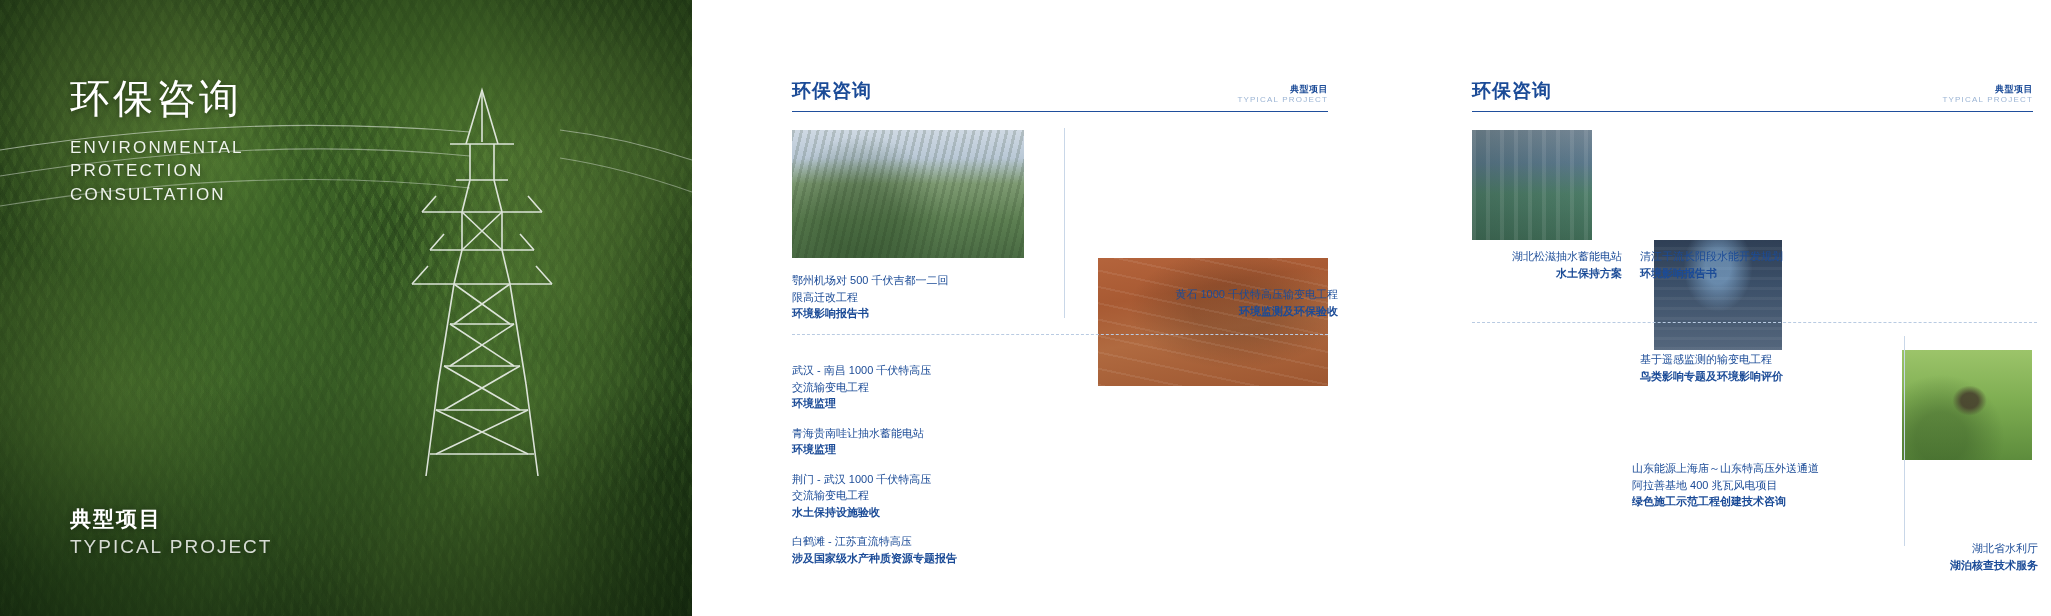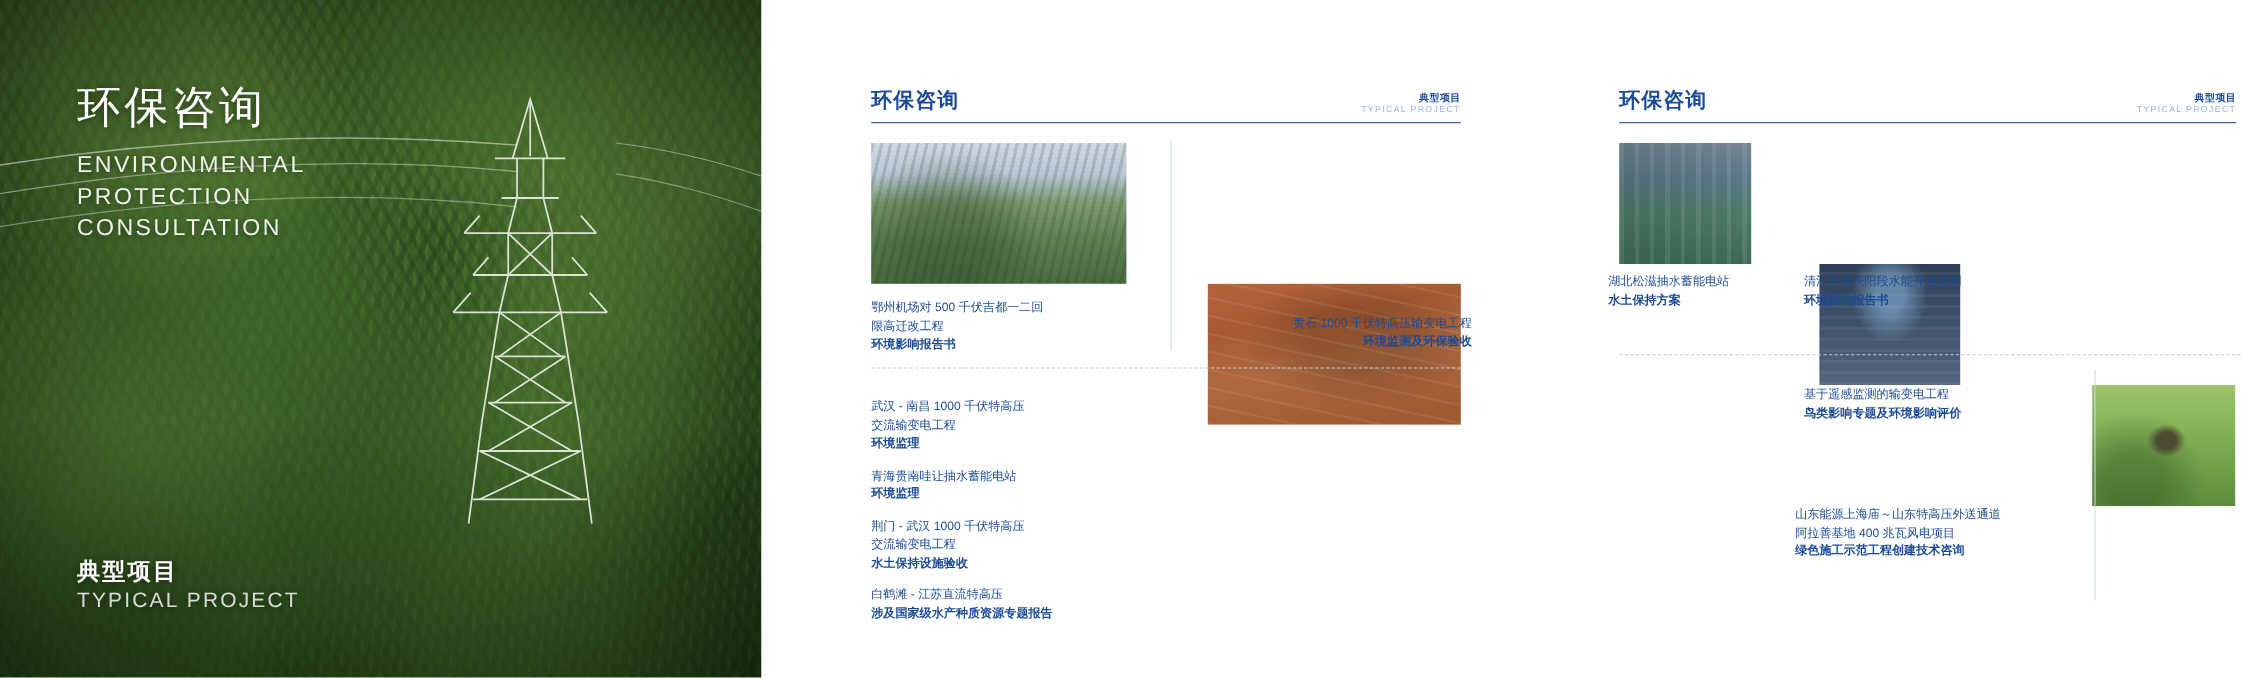--- a/index.html
+++ b/index.html
@@ -80,21 +80,21 @@
     text-shadow: 0 1px 6px rgba(0,0,0,0.45);
   }
   .cover-title {
     font-size: 40px;
     letter-spacing: 3px;
     font-weight: 400;
     margin: 0 0 16px 0;
     line-height: 1.1;
   }
   .cover-sub {
-    font-size: 21px;
+    font-size: 17px;
     letter-spacing: 2.2px;
     line-height: 1.38;
     font-weight: 300;
     color: #eef3ec;
     max-width: 300px;
   }
   .cover-footer {
     position: absolute;
     left: 70px;
     bottom: 58px;
@@ -363,21 +363,21 @@
 
     <div class="hdr" style="left:70px; right:48px;">
       <div class="hdr-title">环保咨询</div>
       <div class="hdr-right">
         <div class="hdr-cn">典型项目</div>
         <div class="hdr-en">TYPICAL PROJECT</div>
       </div>
     </div>
 
     <div class="ph img-dam" style="left:70px; top:130px; width:120px; height:110px;"></div>
-    <div style="position:absolute; left:60px; top:248px; width:150px;">
+    <div style="position:absolute; left:70px; top:248px; width:150px;text-align:right;">
       <div class="cap-cn">湖北松滋抽水蓄能电站</div>
       <div class="cap-bold">水土保持方案</div>
     </div>
 
     <div class="ph img-meeting" style="left:252px; top:130px; width:128px; height:110px;"></div>
     <div style="position:absolute; left:238px; top:248px; width:180px;">
       <div class="cap-cn">清江干流长阳段水能开发规划</div>
       <div class="cap-bold">环境影响报告书</div>
     </div>
 
@@ -391,16 +391,20 @@
     </div>
 
     <div class="divider-v" style="left:502px; top:336px; height:210px;"></div>
 
     <div style="position:absolute; left:230px; top:460px; width:258px;">
       <div class="cap-cn">山东能源上海庙～山东特高压外送通道</div>
       <div class="cap-cn">阿拉善基地 400 兆瓦风电项目</div>
       <div class="cap-bold">绿色施工示范工程创建技术咨询</div>
     </div>
 
+    <div style="position:absolute; left:440px; top:540px; width:196px; text-align:right;">
+      <div class="cap-cn">湖北省水利厅</div>
+      <div class="cap-bold">湖泊核查技术服务</div>
+    </div>
 
   </section>
 
 </div>
 
 </body></html>

